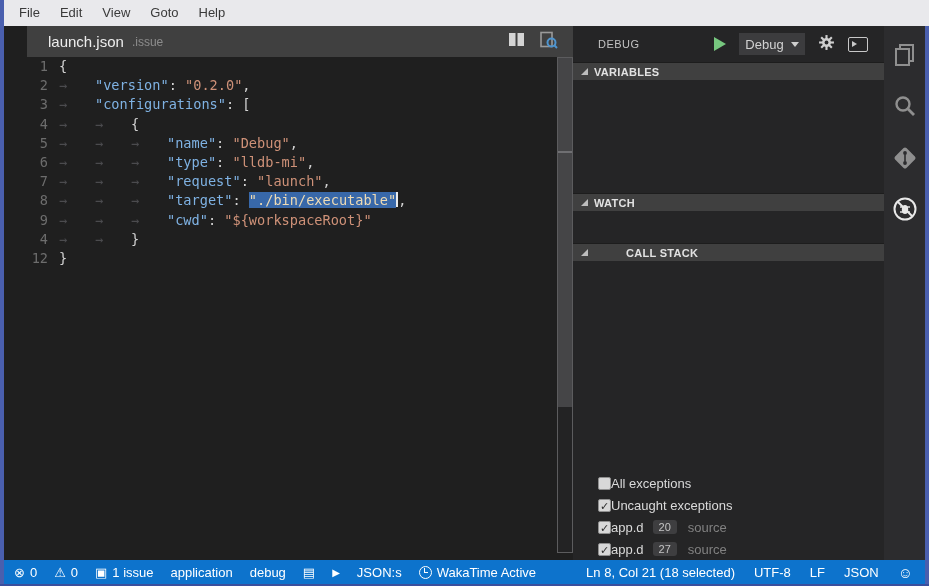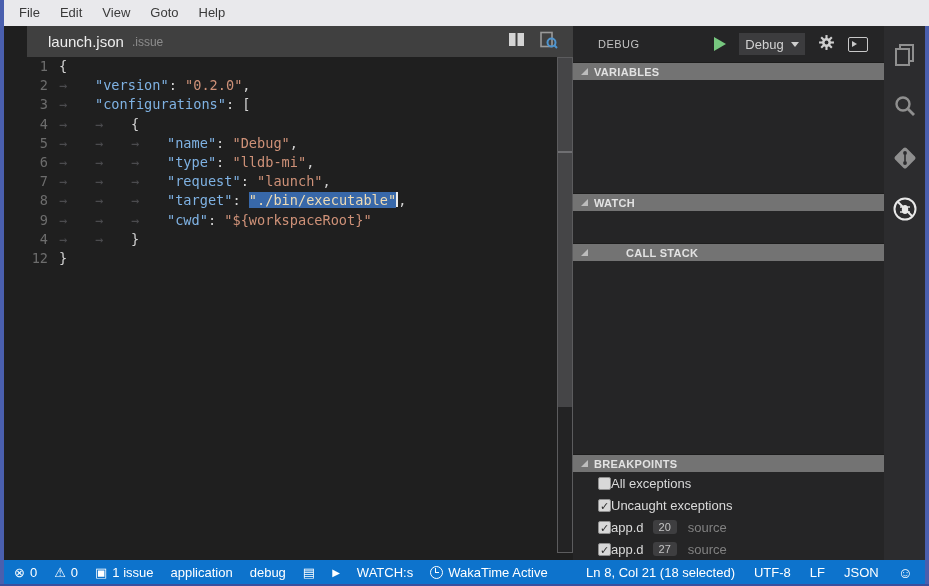--- a/index.html
+++ b/index.html
@@ -45,21 +45,21 @@
   .debug-toolbar { height:36px; display:flex; align-items:center; padding:0 16px 0 25px; }
   .debug-title { font-size:11px; color:#c2c2c2; letter-spacing:.5px; }
   .toolbar-actions { margin-left:auto; display:flex; align-items:center; gap:13px; }
   .play-btn { width:0; height:0; border-left:12px solid #77c77f; border-top:7px solid transparent; border-bottom:7px solid transparent; }
   .config-dropdown { width:66px; height:22px; background:#3c3c3e; color:#d2d2d2; font-size:13px; display:flex; align-items:center; justify-content:center; gap:7px; }
   .caret-down { width:0; height:0; border-left:4px solid transparent; border-right:4px solid transparent; border-top:5px solid #cfcfcf; }
   .console-btn { width:18px; height:13px; border:1px solid #c8c8c8; border-radius:2px; position:relative; }
   .console-btn::before { content:''; position:absolute; left:3px; top:3px; width:0; height:0;
       border-left:5px solid #c8c8c8; border-top:3.5px solid transparent; border-bottom:3.5px solid transparent; }
 
-  .section { position:absolute; left:0; width:311px; height:18px; background:#737373; display:flex; align-items:center; padding-left:8px; box-sizing:border-box; border-top:1px solid #1d1d1d; }
+  .section { position:absolute; left:0; width:311px; height:18px; background:#404040; display:flex; align-items:center; padding-left:8px; box-sizing:border-box; border-top:1px solid #1d1d1d; }
   .twistie { width:0; height:0; border-left:7px solid transparent; border-bottom:7px solid #bdbdbd; margin-right:6px; }
   .section-label { font-size:11px; font-weight:bold; color:#e2e2e2; letter-spacing:.3px; }
   #sec-variables { top:36px; } #sec-watch { top:167px; } #sec-callstack { top:217px;gap:32px; } #sec-breakpoints { top:428px; }
 
   #bp-list { position:absolute; top:446px; left:0; right:0; }
   .bp-row { height:22px; display:flex; align-items:center; padding-left:25px; }
   .bp-check { width:13px; height:13px; background:#d8d8d8; border:1px solid #8f8f8f; border-radius:2px; font-size:11px; line-height:12px; text-align:center; color:#2c2c2c; box-sizing:border-box; flex:none; }
   .bp-label { margin-left:0; font-size:13px; color:#dadada; }
   .bp-badge { margin-left:9px; background:#3e3e40; color:#c4c4c4; font-size:11px; padding:1px 6px; border-radius:3px; }
   .bp-suffix { margin-left:11px; font-size:13px; color:#818181; }
@@ -169,24 +169,20 @@
       <span class="section-label">VARIABLES</span>
     </div>
     <div class="section" id="sec-watch">
       <span class="twistie"></span>
       <span class="section-label">WATCH</span>
     </div>
     <div class="section" id="sec-callstack">
       <span class="twistie"></span>
       <span class="section-label">CALL STACK</span>
     </div>
-    <div class="section" id="sec-breakpoints">
-      <span class="twistie"></span>
-      <span class="section-label">BREAKPOINTS</span>
-    </div>
 
     <div id="bp-list">
         <div class="bp-row">
           <span class="bp-check"></span>
           <span class="bp-label">All exceptions</span>
         </div>
         <div class="bp-row">
           <span class="bp-check">✓</span>
           <span class="bp-label">Uncaught exceptions</span>
         </div>
@@ -259,21 +255,21 @@
         <span class="sb-item">
           <span>debug</span>
         </span>
         <span class="sb-item">
           <span class="sb-icon icon-file-icon">▤</span>
         </span>
         <span class="sb-item">
           <span class="sb-icon icon-run-icon">▶</span>
         </span>
         <span class="sb-item">
-          <span>WATCH:s</span>
+          <span>JSON:s</span>
         </span>
         <span class="sb-item">
           <span class="sb-icon icon-clock-icon"></span>
           <span>WakaTime Active</span>
         </span>
       </span>
     <span id="sb-right">
         <span class="sb-item">
           <span>Ln 8, Col 21 (18 selected)</span>
         </span>

